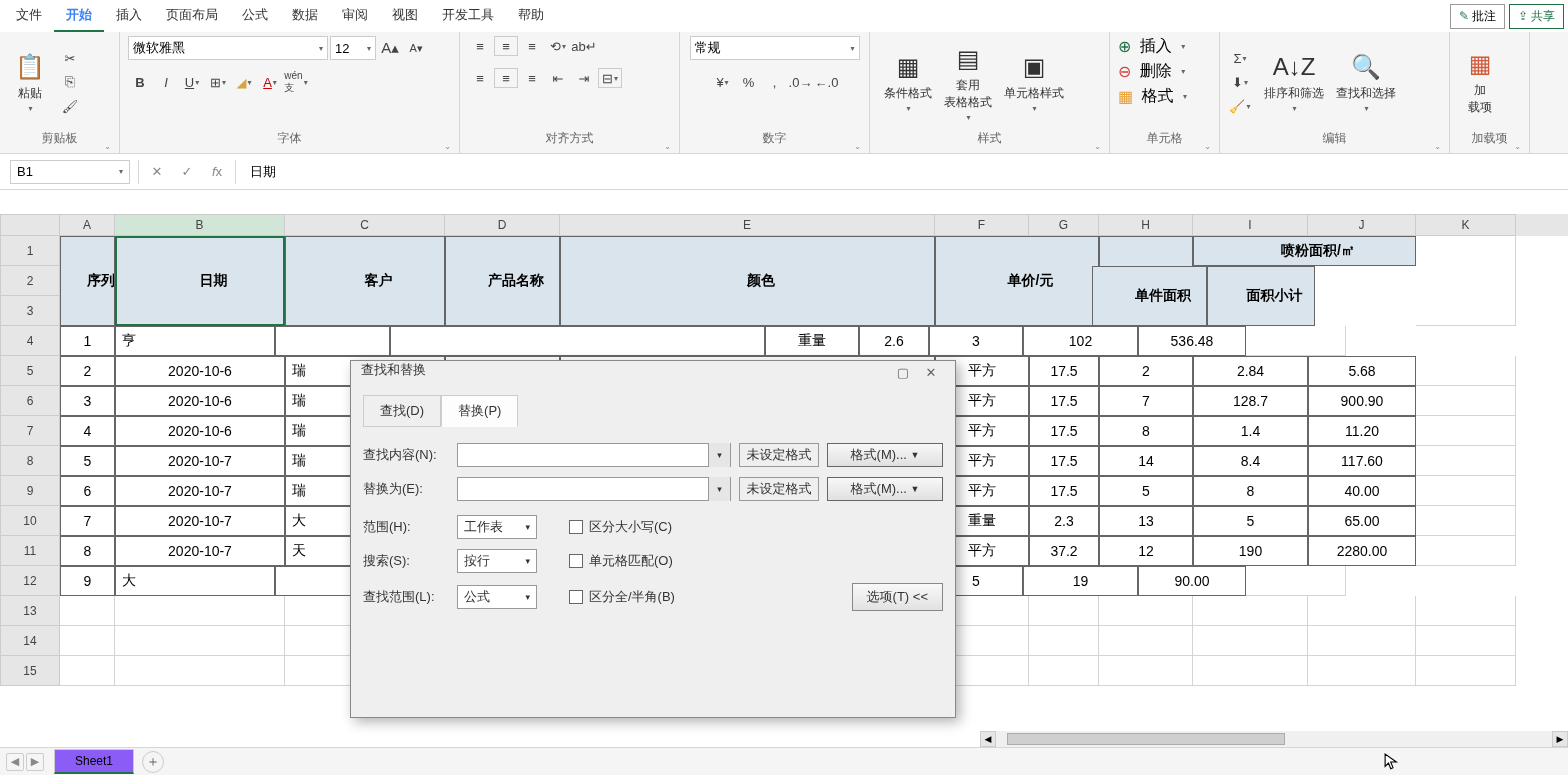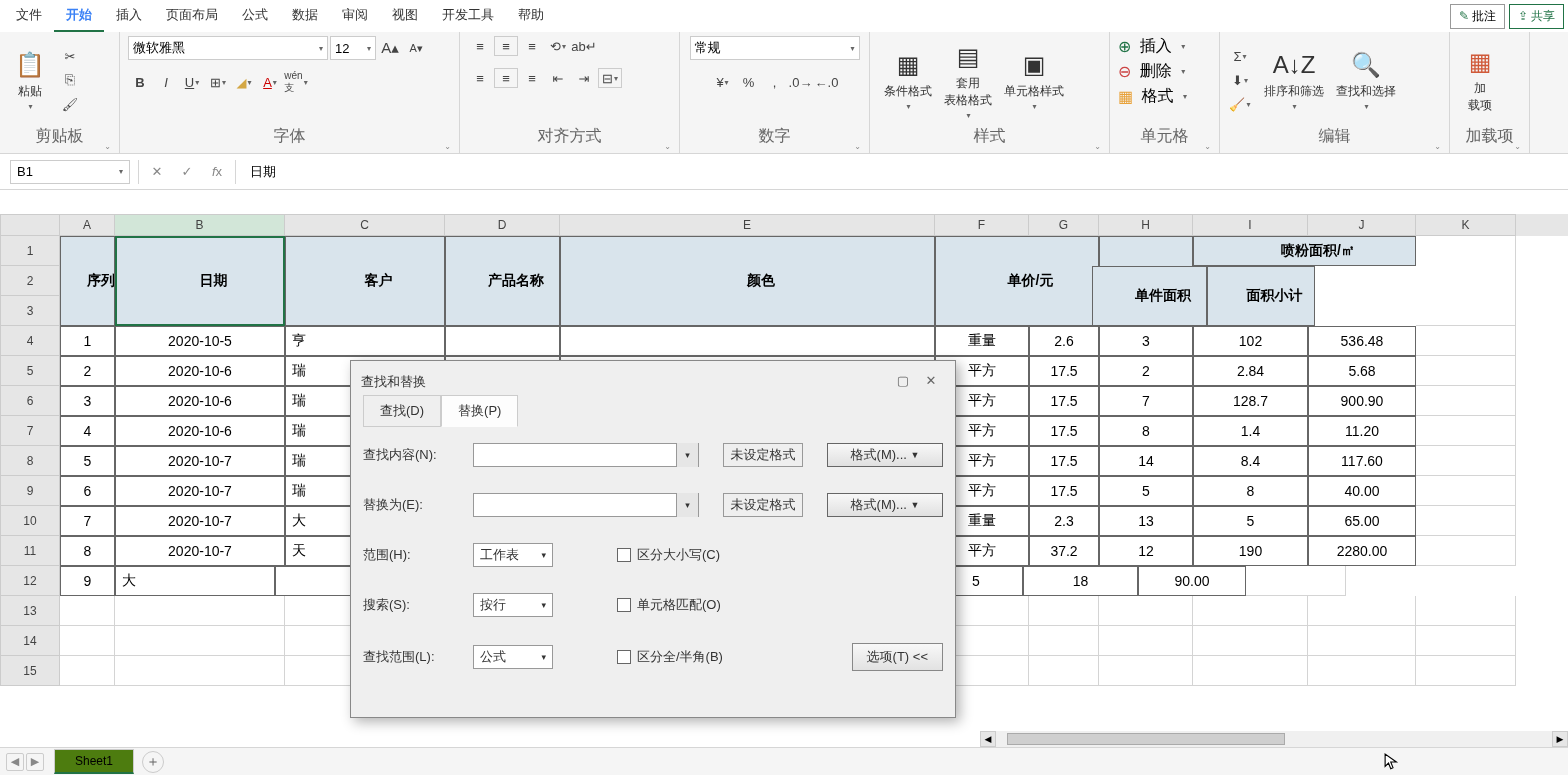--- a/index.html
+++ b/index.html
@@ -11,21 +11,21 @@
 .menu-item { padding: 6px 12px; font-size: 13px; color: #333; cursor: default; }
 .menu-item.active { color: #3b82f6; font-weight: bold; border-bottom: 2px solid #217346; }
 .menubar-right { margin-left: auto; display: flex; gap: 4px; }
 .menubar-btn { border: 1px solid #999; padding: 3px 8px; font-size: 12px; display: flex; align-items: center; gap: 3px; background: #fff; }
 .menubar-btn.green { color: #217346; border-color: #217346; }
 
 
 .ribbon { height: 122px; background: #f5f5f5; border-bottom: 1px solid #d6d6d6; display: flex; }
 .ribbon-group { border-right: 1px solid #d6d6d6; padding: 4px 8px; display: flex; flex-direction: column; position: relative; }
 .ribbon-group-content { flex: 1; display: flex; align-items: center; }
-.ribbon-group-label { text-align: center; font-size: 16px; color: #666; padding: 2px 0; position: relative; }
+.ribbon-group-label { text-align: center; font-size: 12px; color: #666; padding: 2px 0; position: relative; }
 .ribbon-group-label::after { content: "⌄"; position: absolute; right: 0; bottom: -2px; font-size: 8px; color: #888; }
 
 .big-btn { display: flex; flex-direction: column; align-items: center; justify-content: center; padding: 2px 6px; font-size: 12px; color: #333; gap: 2px; cursor: default; }
 .big-btn .icon { width: 32px; height: 32px; display: flex; align-items: center; justify-content: center; font-size: 24px; }
 .small-btn { width: 24px; height: 20px; display: flex; align-items: center; justify-content: center; font-size: 13px; color: #444; border: 1px solid transparent; cursor: default; }
 .small-btn.bordered { border: 1px solid #ccc; }
 .drop-arrow { font-size: 8px; color: #666; margin-left: 1px; }
 
 .font-select { height: 24px; width: 200px; border: 1px solid #ccc; background: #fff; font-size: 13px; padding: 0 4px; display: flex; align-items: center; justify-content: space-between; }
 .font-size { height: 24px; width: 46px; border: 1px solid #ccc; background: #fff; font-size: 13px; padding: 0 4px; display: flex; align-items: center; justify-content: space-between; }
@@ -65,33 +65,33 @@
 
 .hscroll { position: absolute; bottom: 0; left: 0; right: 0; height: 16px; background: #f0f0f0; display: flex; align-items: center; }
 .hscroll .arrow { width: 16px; height: 16px; border: 1px solid #ccc; background: #e6e6e6; display: flex; align-items: center; justify-content: center; font-size: 9px; }
 .hscroll .track { flex: 1; height: 16px; position: relative; background: #f0f0f0; }
 .hscroll .thumb { position: absolute; left: 2%; top: 2px; height: 12px; width: 50%; background: #cfcfcf; border: 1px solid #aaa; }
 
 
 .sheet-tabs { height: 28px; background: #f5f5f5; display: flex; align-items: center; border-top: 1px solid #d6d6d6; }
 .tab-nav { display: flex; padding: 0 6px; gap: 2px; }
 .tab-nav-btn { width: 18px; height: 18px; display: flex; align-items: center; justify-content: center; color: #888; font-size: 11px; border: 1px solid #ccc; border-radius: 2px; }
-.tab { padding: 4px 20px; background: #4d7c0f; border: 1px solid #ccc; border-bottom: 2px solid #217346; font-size: 12px; margin-left: 4px; }
+.tab { padding: 4px 20px; background: #8b5cf6; border: 1px solid #ccc; border-bottom: 2px solid #217346; font-size: 12px; margin-left: 4px; }
 .tab-add { width: 22px; height: 22px; border: 1px solid #ccc; border-radius: 50%; display: flex; align-items: center; justify-content: center; margin-left: 8px; color: #666; font-size: 14px; }
 
 
 .dialog { position: absolute; left: 350px; top: 360px; width: 606px; height: 358px; background: #efefef; border: 1px solid #888; box-shadow: 4px 4px 12px rgba(0,0,0,.3); font-size: 13px; color: #333; }
-.dlg-title { height: 30px; display: flex; align-items: flex-end; padding: 0 10px; font-size: 13px; }
+.dlg-title { height: 30px; display: flex; align-items: flex-start; padding: 0 10px; font-size: 13px; }
 .dlg-title .spacer { flex: 1; }
 .dlg-title .winbtn { width: 28px; height: 22px; display: flex; align-items: center; justify-content: center; color: #666; font-size: 13px; }
 .dlg-tabs { display: flex; padding: 0 12px; margin-top: 4px; }
 .dlg-tab { padding: 6px 16px; border: 1px solid #ccc; background: #efefef; font-size: 13px; }
 .dlg-tab.active { background: #fdfdfd; border-bottom: 1px solid #fdfdfd; }
 .dlg-body { padding: 16px 12px; }
-.dlg-row { display: flex; align-items: center; margin-bottom: 26px; gap: 24px; }
+.dlg-row { display: flex; align-items: center; margin-bottom: 10px; gap: 8px; }
 .dlg-label { width: 86px; text-align: left; }
 .dlg-input { flex: 1; height: 24px; border: 1px solid #999; background: #fff; display: flex; align-items: center; }
 .dlg-input-dd { width: 22px; height: 24px; border-left: 1px solid #999; background: #e6e6e6; display: flex; align-items: center; justify-content: center; font-size: 9px; margin-left: auto; }
 .dlg-fmt { width: 80px; height: 24px; border: 1px solid #999; display: flex; align-items: center; justify-content: center; }
 .dlg-fmt-btn { width: 116px; height: 24px; border: 1px solid #666; background: linear-gradient(#f8f8f8,#e0e0e0); display: flex; align-items: center; justify-content: center; }
 .dlg-select { width: 80px; height: 24px; border: 1px solid #999; background: #fff; display: flex; align-items: center; padding: 0 6px; justify-content: space-between; }
 .dlg-select .dd { font-size: 9px; }
 .dlg-check { display: flex; align-items: center; gap: 6px; }
 .dlg-check .box { width: 14px; height: 14px; border: 1px solid #666; background: #fff; }
 .dlg-btns { display: flex; gap: 12px; padding: 10px 12px; }
@@ -337,21 +337,20 @@
   </div>
   <div class="datarow" style="height:30px">
     <div class="rowhdr">3</div>
     <div style="width:1255px"></div>
   </div>
 
   <div id="data-rows">
       <div class="datarow">
         <div class="rowhdr">4</div>
         <div class="cell cA data-border">1</div>
-        <div class="cell cB data-border">2020-10-5</div>
         <div class="cell cC data-border" style="justify-content:flex-start;padding-left:6px">亨</div>
         <div class="cell cD data-border"></div>
         <div class="cell cE data-border"></div>
         <div class="cell cF data-border">重量</div>
         <div class="cell cG data-border">2.6</div>
         <div class="cell cH data-border">3</div>
         <div class="cell cI data-border">102</div>
         <div class="cell cJ data-border">536.48</div>
         <div class="cell cK"></div>
       </div>
@@ -455,21 +454,21 @@
       </div>
       <div class="datarow">
         <div class="rowhdr">12</div>
         <div class="cell cA data-border">9</div>
         <div class="cell cC data-border" style="justify-content:flex-start;padding-left:6px">大</div>
         <div class="cell cD data-border"></div>
         <div class="cell cE data-border"></div>
         <div class="cell cF data-border">重量</div>
         <div class="cell cG data-border">2.3</div>
         <div class="cell cH data-border">5</div>
-        <div class="cell cI data-border">18</div>
+        <div class="cell cI data-border">19</div>
         <div class="cell cJ data-border">90.00</div>
         <div class="cell cK"></div>
       </div>
     </div>
   <div id="empty-rows">
       <div class="datarow">
         <div class="rowhdr">13</div>
         <div class="cell cA"></div>
         <div class="cell cB"></div>
         <div class="cell cC"></div>

